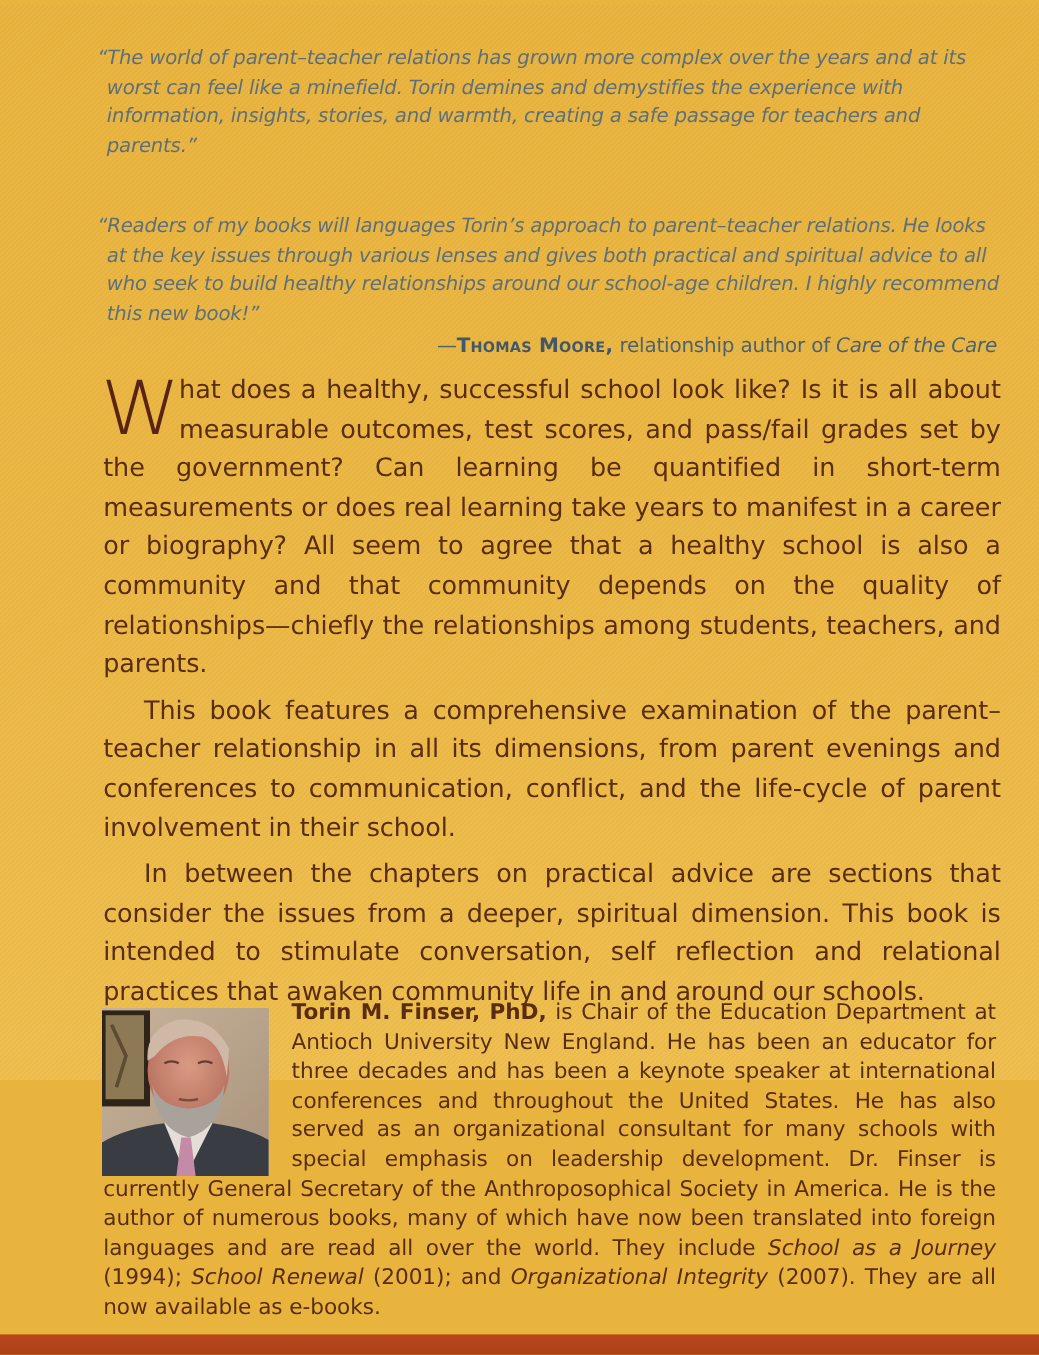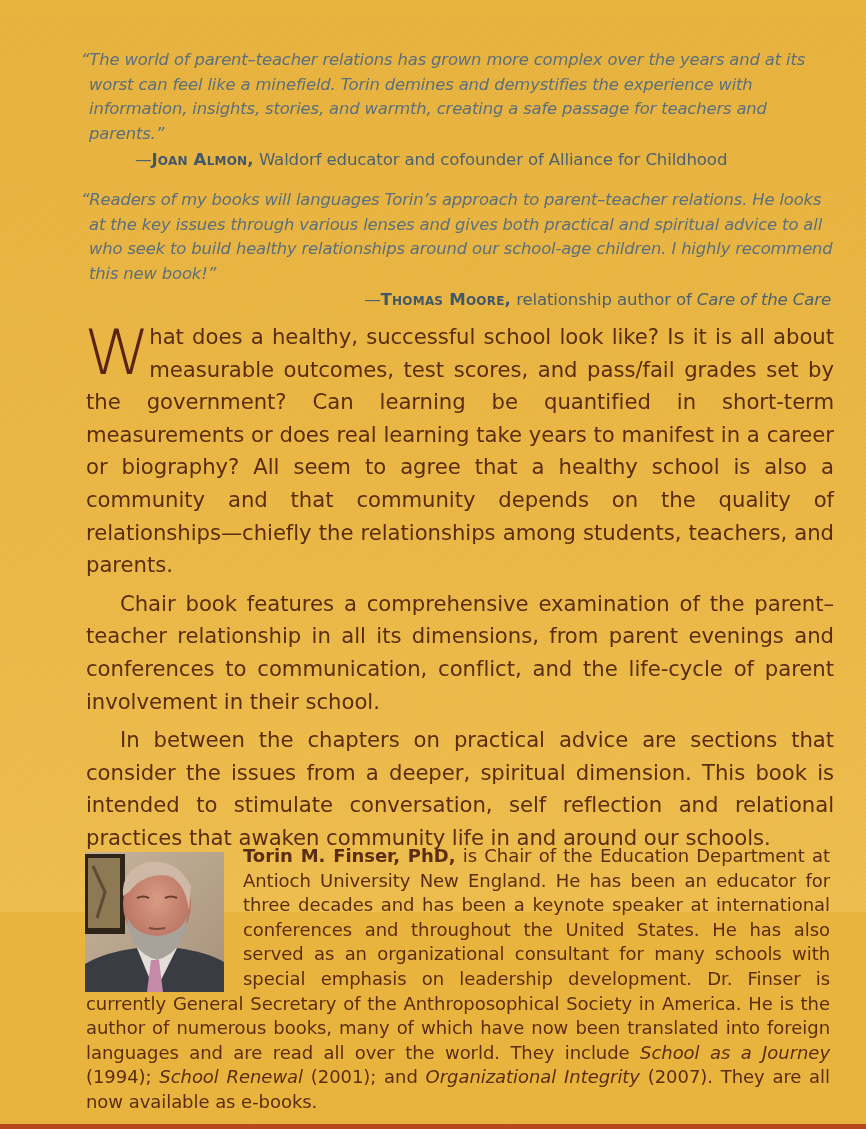--- a/index.html
+++ b/index.html
@@ -9,21 +9,21 @@
     body {
       width: 866px;
       height: 1129px;
       overflow: hidden;
       background: #e9b43e;
       position: relative;
       font-family: "DejaVu Sans", "Liberation Sans", sans-serif;
     }
     .cover {
       position: absolute;
-      left: 0; top: 16px;
+      left: 0; top: 4px;
       width: 866px; height: 896px;
       background:
         repeating-linear-gradient(135deg, rgba(255,255,255,0.035) 0px, rgba(255,255,255,0.035) 1px, rgba(0,0,0,0.02) 2px, rgba(0,0,0,0) 3px),
         linear-gradient(180deg, #e8b23c 0%, #ebb743 55%, #eebd4c 100%);
     }
     
     .quote {
       position: absolute;
       left: 81px;
       width: 752px;
@@ -128,31 +128,30 @@
       background: linear-gradient(180deg, #b8481c 0%, #a8401a 100%);
     }
   </style>
 </head>
 <body>
 
 <div class="cover">
 
   <div class="quote q1">
     <span class="qtext">“The world of parent–teacher relations has grown more complex over the years and at its worst can feel like a minefield. Torin demines and demystifies the experience with information, insights, stories, and warmth, creating a safe passage for teachers and parents.”</span>
-    <span class="attr"><span>—</span><span class="name">Joan Almon,</span><span> Waldorf educator and cofounder of Alliance for Childhood</span></span>
   </div>
 
   <div class="quote q2">
     <span class="qtext">“Readers of my books will languages Torin’s approach to parent–teacher relations. He looks at the key issues through various lenses and gives both practical and spiritual advice to all who seek to build healthy relationships around our school-age children. I highly recommend this new book!”</span>
     <span class="attr"><span>—</span><span class="name">Thomas Moore,</span><span> relationship author of </span><span class="book-title">Care of the Care</span></span>
   </div>
 
   <div class="blurb">
     <p><span class="dropcap">W</span><span>hat does a healthy, successful school look like? Is it is all about measurable outcomes, test scores, and pass/fail grades set by the government? Can  learning be quantified in short-term measurements or does real learning take years to manifest in a career or biography? All seem to agree that a healthy school is also a community and that community depends on the quality of relationships—chiefly the relationships among students, teachers, and parents.</span></p>
-    <p>Chair book features a comprehensive examination of the parent–teacher relationship in all its dimensions, from parent evenings and conferences to communication, conflict, and the life-cycle of parent involvement in their school.</p>
+    <p>This book features a comprehensive examination of the parent–teacher relationship in all its dimensions, from parent evenings and conferences to communication, conflict, and the life-cycle of parent involvement in their school.</p>
     <p>In between the chapters on practical advice are sections that consider the issues from a deeper, spiritual dimension. This book is intended to stimulate conversation, self reflection and relational practices that awaken community life in and around our schools.</p>
   </div>
 
   <div class="bio">
     <p><span class="photo-space"></span><span class="bio-name">Torin M. Finser, PhD,</span><span> is Chair of the Education Department at Antioch University New England. He has been an educator for three decades and has been a keynote speaker at international conferences and throughout the United States. He has also served as an organizational consultant for many schools with special emphasis on leadership development. Dr. Finser is currently General Secretary of the Anthroposophical Society in America. He is the author of numerous books, many of which have now been translated into foreign languages and are read all over the world.  They include </span><span class="book">School as a Journey</span><span> (1994); </span><span class="book">School Renewal</span><span> (2001); and </span><span class="book">Organizational Integrity</span><span> (2007).</span><span> They are all now available as e-books.</span></p>
   </div>
 
   <div class="author-photo" aria-label="Portrait of Torin M. Finser">
     <svg width="139" height="140" viewBox="0 0 139 140">
       <defs>

